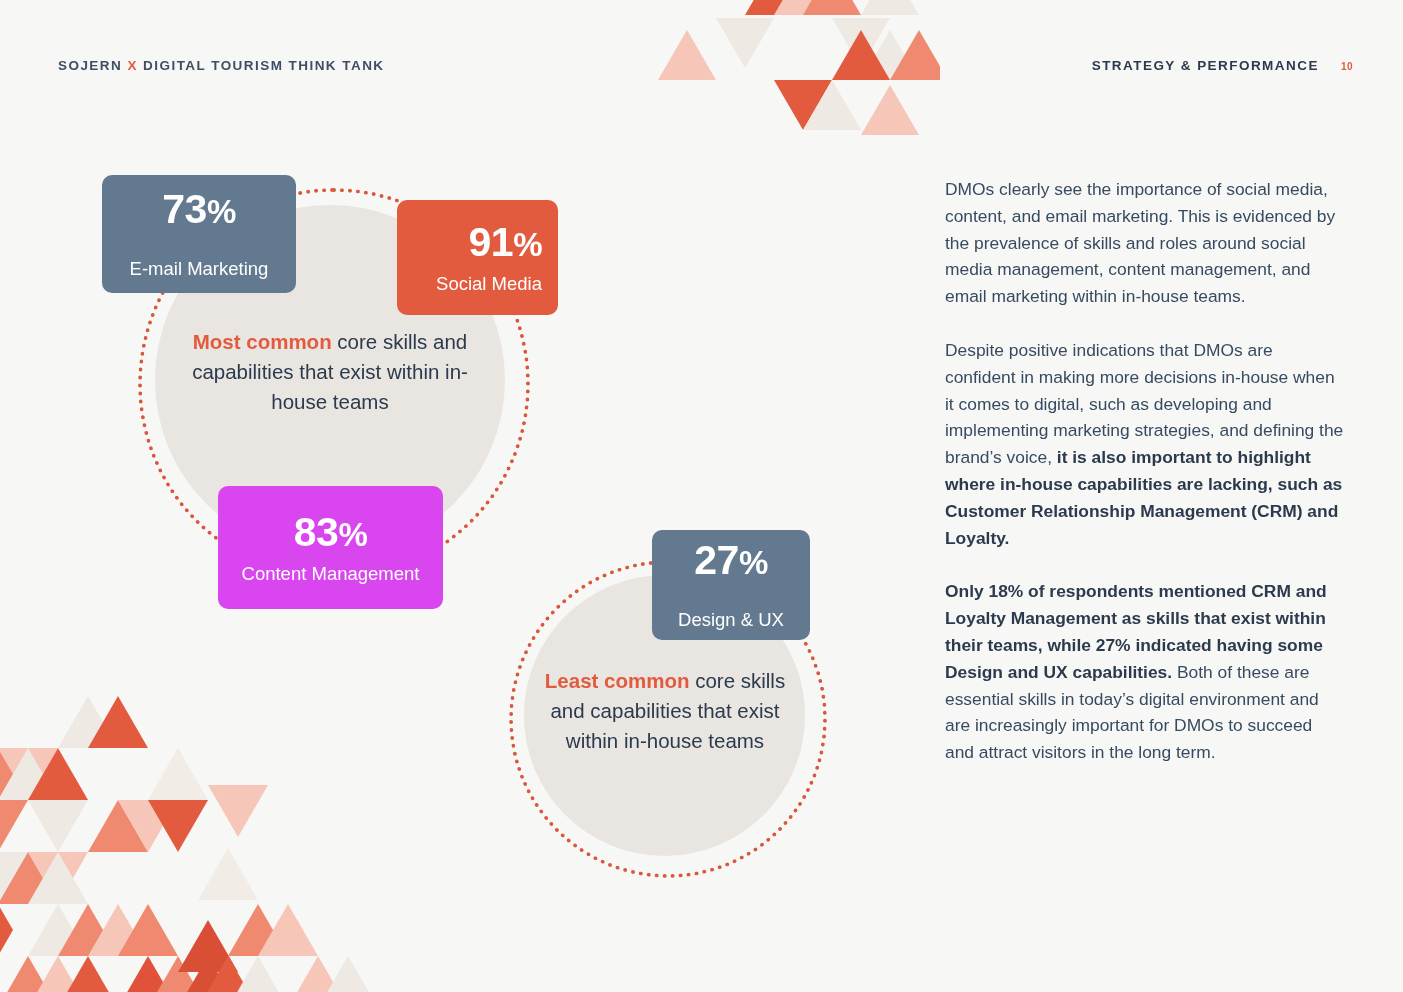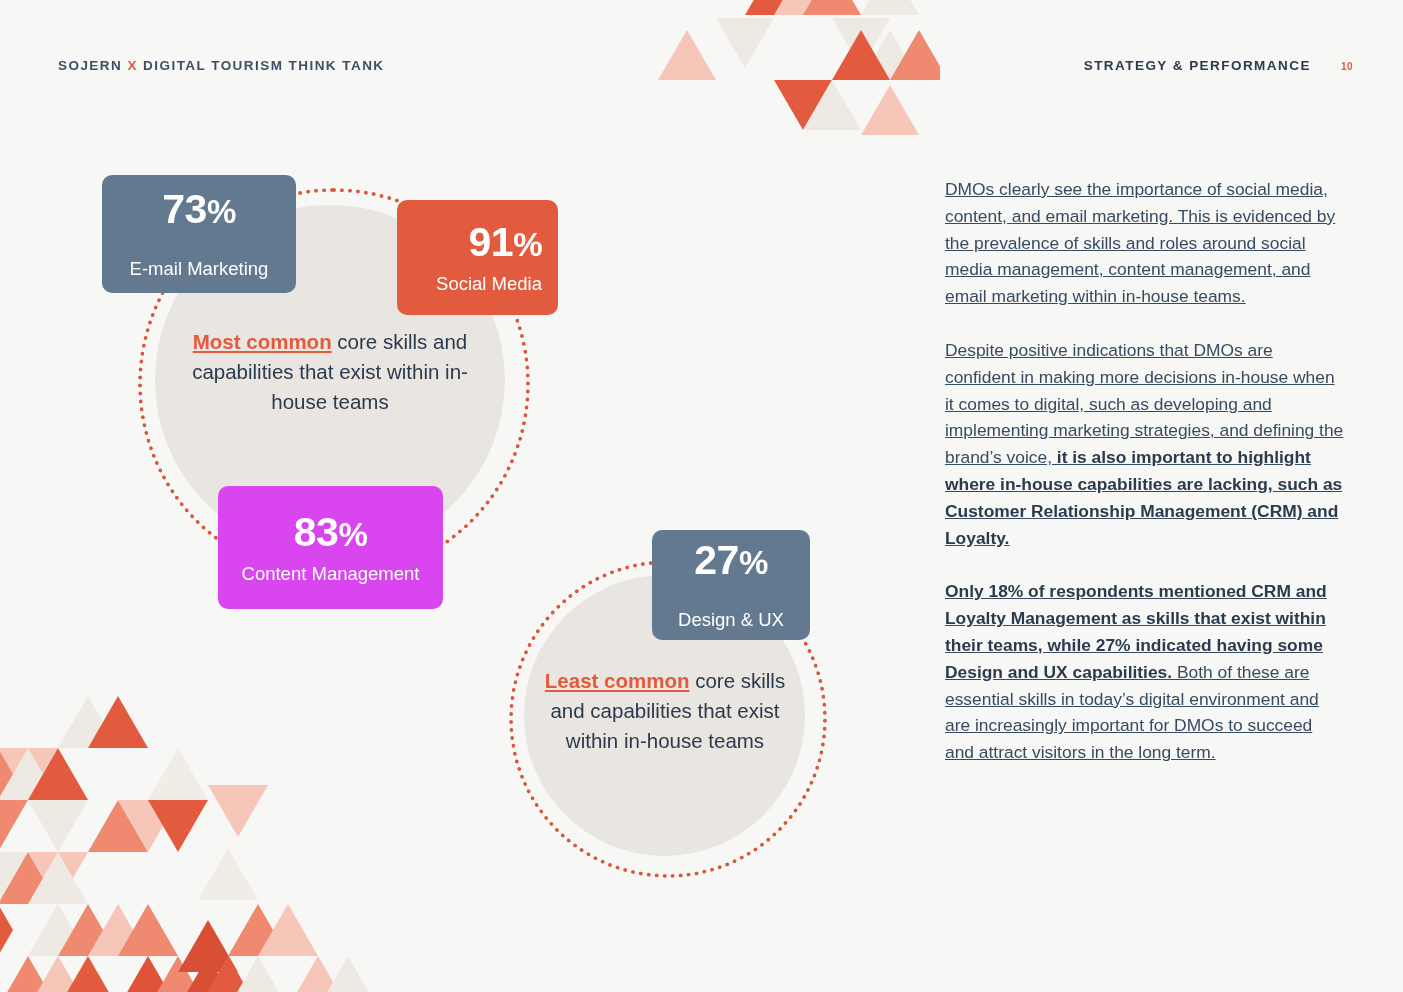--- a/index.html
+++ b/index.html
@@ -43,21 +43,21 @@
     white-space: nowrap;
   }
   .header-left .x-mark { color: #e35b3e; }
 
   .header-right {
     position: absolute;
     right: 50px;
     top: 58px;
     display: flex;
     align-items: baseline;
-    gap: 30px;
+    gap: 22px;
     white-space: nowrap;
   }
   .header-right .hr-title {
     font-size: 13.5px;
     letter-spacing: 1.45px;
     font-weight: 700;
     color: #2b3a4d;
   }
   .header-right .hr-page {
     font-size: 10px;
@@ -85,21 +85,20 @@
     position: absolute;
     text-align: center;
     font-size: 20.5px;
     line-height: 30px;
     color: #2b3a4d;
     font-weight: 400;
   }
   .circle-caption .hl {
     color: #e35b3e;
     font-weight: 700;
-    text-decoration: underline;
   }
 
   
   .badge {
     position: absolute;
     border-radius: 10px;
     color: #ffffff;
     display: flex;
     flex-direction: column;
     justify-content: center;
@@ -138,21 +137,20 @@
     left: 945px;
     top: 176px;
     width: 400px;
   }
   .text-col p {
     margin: 0 0 27px 0;
     font-size: 17.4px;
     line-height: 26.8px;
     color: #374b60;
     font-weight: 400;
-    text-decoration: underline;
   }
   .text-col p:last-child { margin-bottom: 0; }
   .text-col b { font-weight: 700; color: #2b3a4d; }
 </style>
 </head>
 <body>
 
 <div class="slide">
 
   <svg id="tri-top" class="tri-field" viewBox="0 0 290 180" xmlns="http://www.w3.org/2000/svg">

